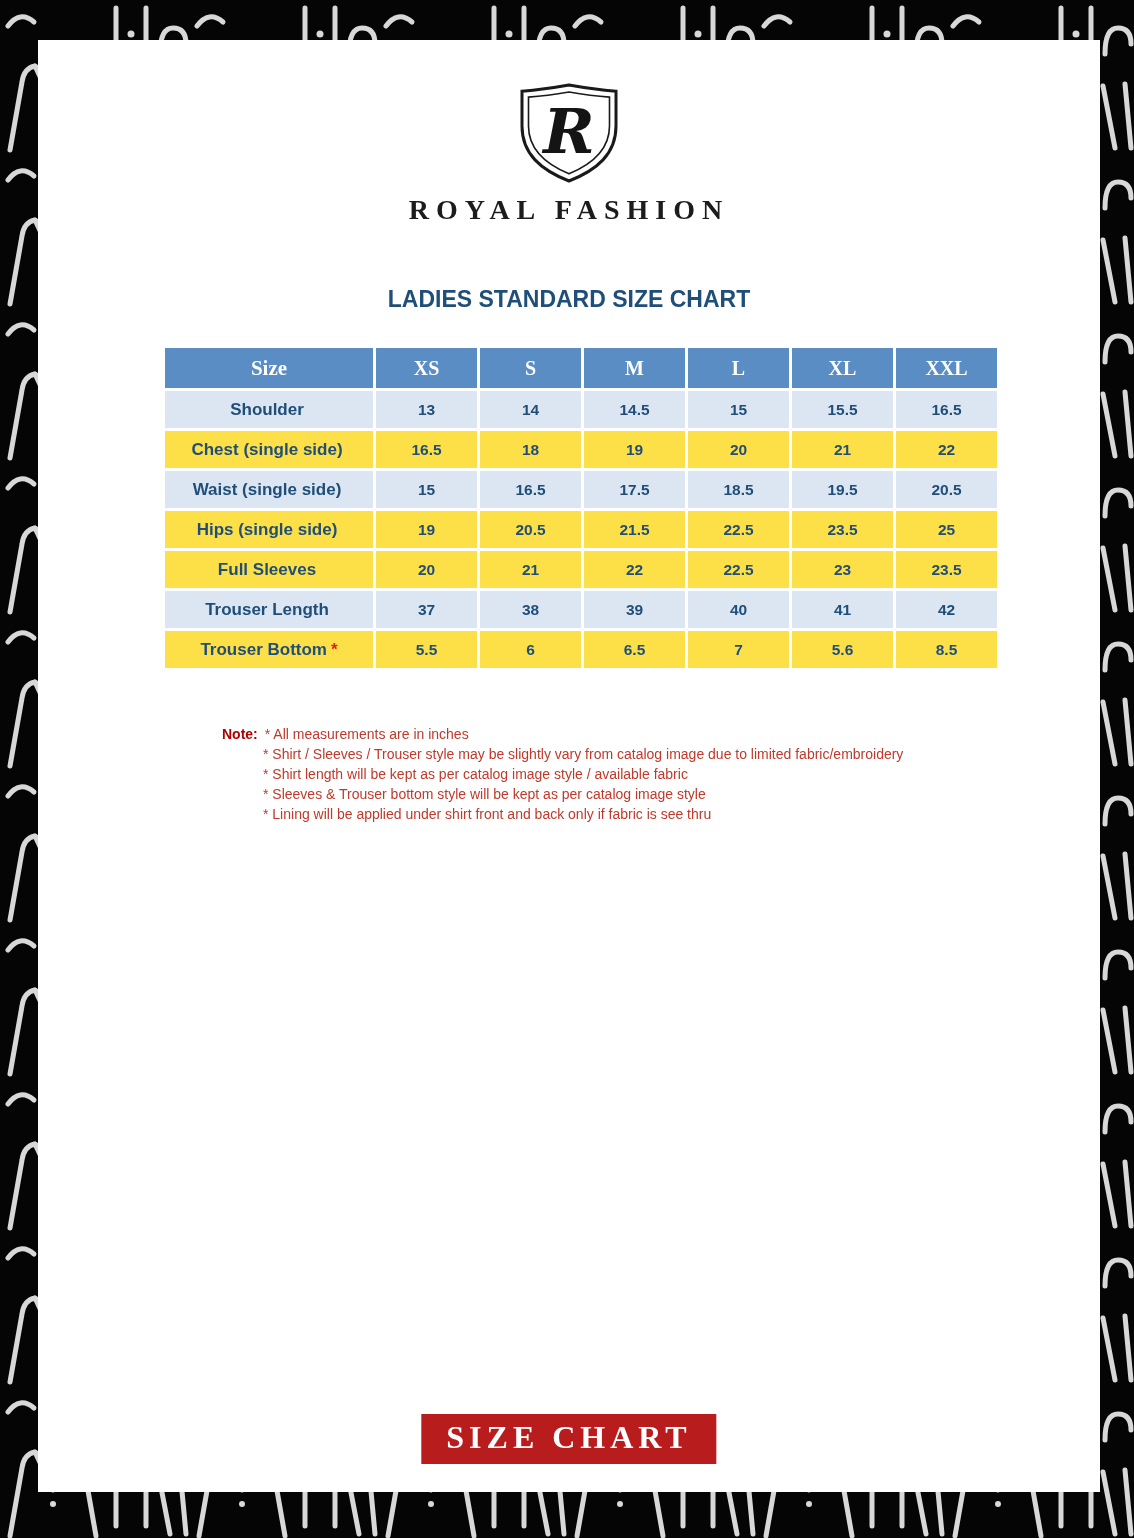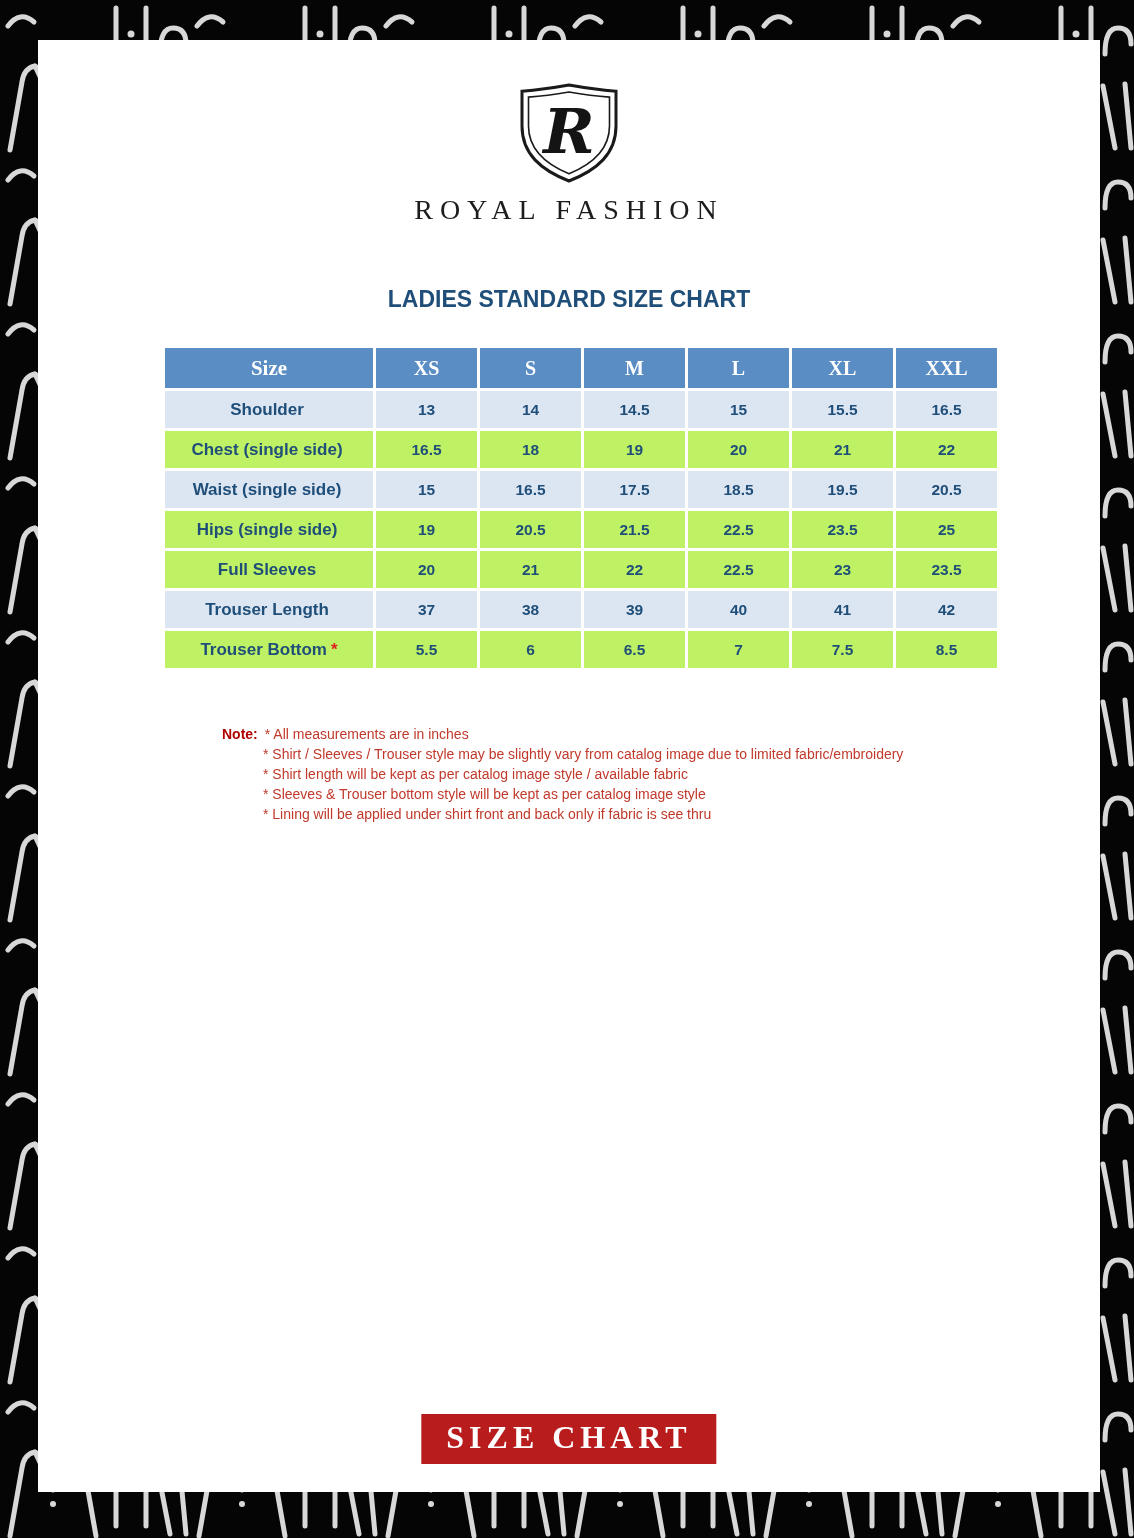--- a/index.html
+++ b/index.html
@@ -22,21 +22,21 @@
 
   
   .logo-block { position: absolute; top: 42px; left: 0; width: 100%; text-align: center; }
   .shield-svg { width: 104px; height: 102px; display: block; margin: 0 auto; }
   .brand-name {
     margin-top: 10px;
     font-family: "Liberation Serif", serif;
     font-size: 28px;
     letter-spacing: 7px;
     color: #1c1c1c;
-    font-weight: 400;
+    font-weight: 700;
     white-space: nowrap;
   }
 
   
   .page-title {
     position: absolute; top: 246px; left: 0; width: 100%;
     text-align: center;
     font-size: 23px; font-weight: bold;
     color: #1F4E79;
   }
@@ -59,21 +59,21 @@
     height: 43px;
     background: #5B8DC5;
     color: #ffffff;
     font-size: 20px;
     font-weight: bold;
     font-family: Liberation Serif, serif;
   }
   .size-table th.size-header-cell { font-size: 21px; }
   .size-table td { height: 40px; }
   .size-table tr.row-odd  td { background: #DCE6F3; }
-  .size-table tr.row-even td { background: #bef264; }
+  .size-table tr.row-even td { background: #fde047; }
   td.row-label {
     font-size: 17px;
     font-weight: bold;
     color: #1F4E79;
   }
   td.cell-value {
     font-size: 15.5px;
     font-weight: bold;
     color: #1F4E79;
   }
@@ -224,21 +224,21 @@
           <td class="cell-value">40</td>
           <td class="cell-value">41</td>
           <td class="cell-value">42</td>
         </tr>
         <tr class="row-even">
           <td class="row-label"><span>Trouser Bottom</span><span class="ast">*</span></td>
           <td class="cell-value">5.5</td>
           <td class="cell-value">6</td>
           <td class="cell-value">6.5</td>
           <td class="cell-value">7</td>
-          <td class="cell-value">7.5</td>
+          <td class="cell-value">5.6</td>
           <td class="cell-value">8.5</td>
         </tr>
       </tbody>
     </table>
 
     <div class="notes">
       <div class="note-row">
         <span class="note-label">Note:</span>
         <span>* All measurements are in inches</span>
       </div>

